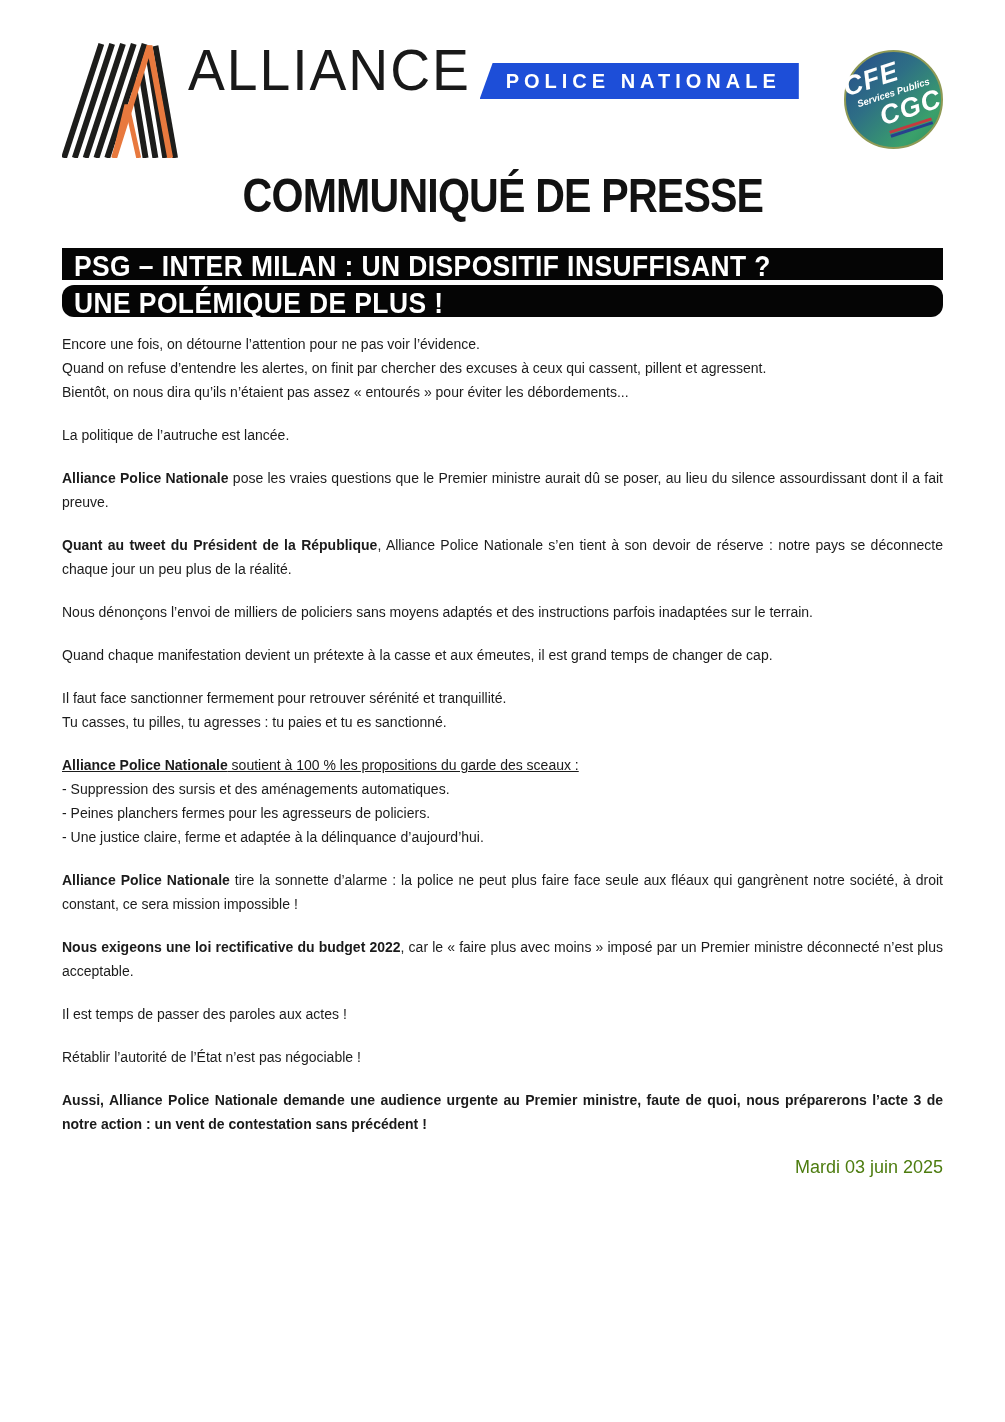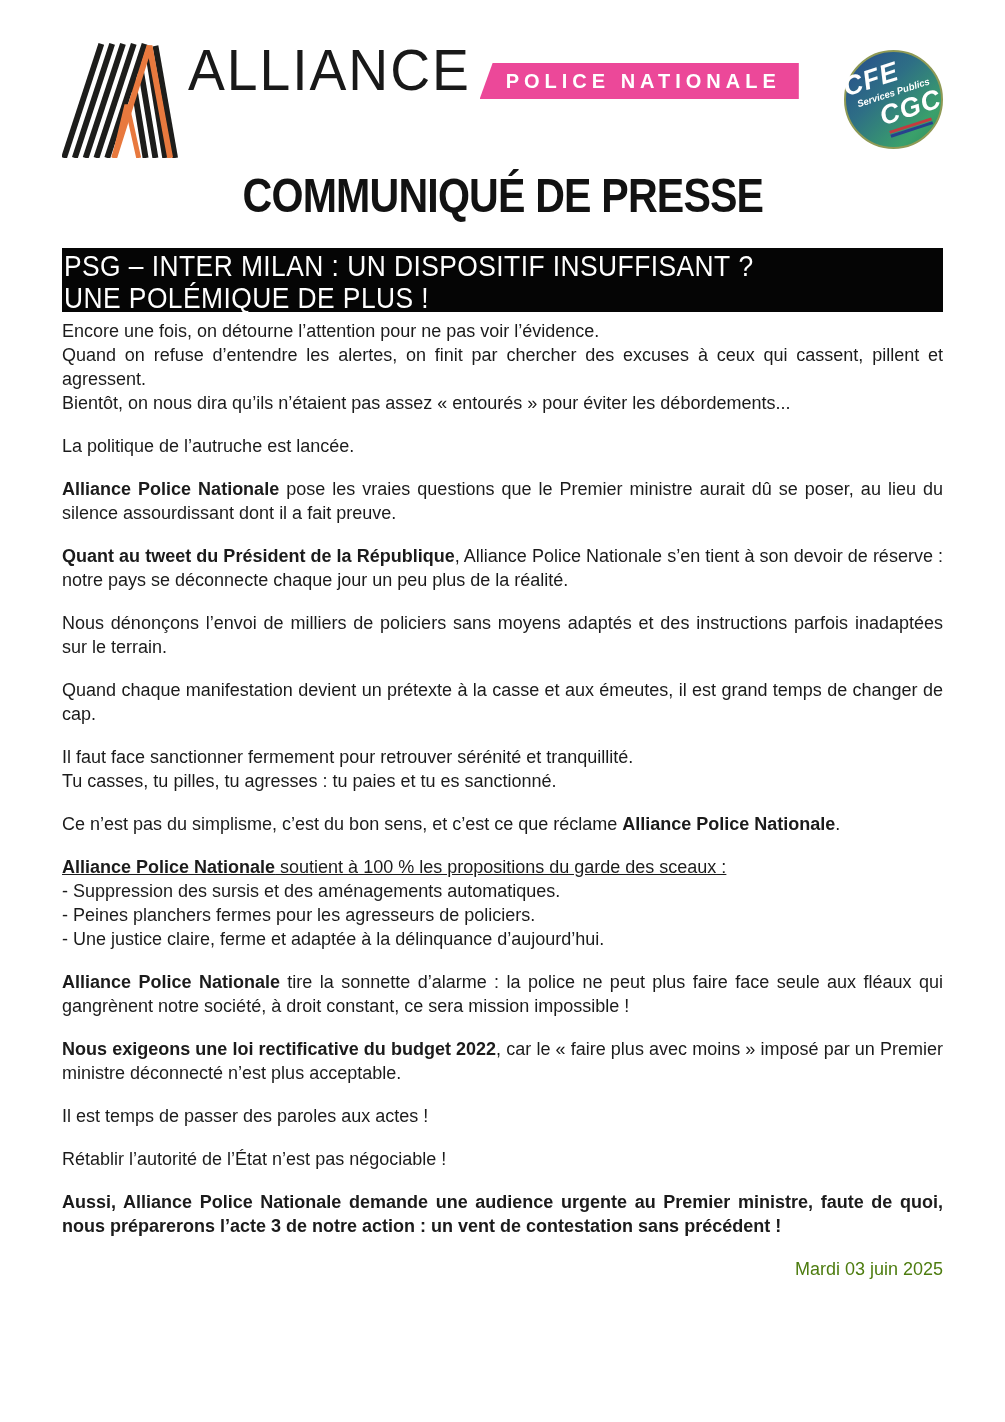--- a/index.html
+++ b/index.html
@@ -24,21 +24,21 @@
   .logo-mark svg{width:118px;height:120px;display:block;}
   .st-ink{stroke:var(--ink);}
   .st-acc{stroke:var(--accent);}
   .logo-text{margin-left:8px;display:flex;flex-direction:row;align-items:flex-end;}
   .brand{
     font-size:57px;line-height:1;font-weight:400;letter-spacing:2px;
     color:#191919;margin-top:4px;transform:scaleX(0.97);transform-origin:left;
     white-space:nowrap;
   }
   .banner{
-    margin-top:19px;background:#ec4899;color:#fff;width:max-content;
+    margin-top:19px;background:#1d4ed8;color:#fff;width:max-content;
     font-size:20px;font-weight:bold;letter-spacing:5px;line-height:1;
     padding:8px 18px 8px 26px;
     clip-path:polygon(13px 0, 100% 0, 100% 100%, 0 100%);
     white-space:nowrap;
   }
   .badge{
     width:99px;height:99px;border-radius:50%;margin-top:12px;
     background:linear-gradient(135deg,#274b8c 0%,#2e6f85 40%,#3aa06b 78%,#2e8f5f 100%);
     border:2px solid #8f9a55;
     display:flex;align-items:center;justify-content:center;flex:0 0 auto;
@@ -56,31 +56,31 @@
   .doc-title{margin:6px 0 0 0;text-align:center;font-weight:normal;line-height:54px;height:58px;}
   .doc-title span{
     display:inline-block;font-weight:bold;font-size:49px;letter-spacing:-1px;
     transform:scaleX(0.84);transform-origin:center;white-space:nowrap;color:#121212;
   }
 
   
   .headline{margin-top:22px;}
   .headline-bar{
     background:var(--bar-bg);color:var(--bar-fg);
-    height:32px;line-height:30px;padding:3px 2px;
-    font-weight:normal;white-space:nowrap;
+    height:32px;line-height:30px;padding:3px 12px;
+    font-weight:bold;white-space:nowrap;
   }
-  .headline-bar + .headline-bar{}
+  .headline-bar + .headline-bar{margin-top:5px;border-radius:12px;}
   .headline-bar span{
     display:inline-block;font-size:30px;letter-spacing:0.5px;
     transform:scaleX(0.88);transform-origin:left;
   }
 
   
-  .body-text{margin-top:7px;font-size:18px;line-height:24px;text-align:justify;color:#1b1b1b;}
+  .body-text{margin-top:15px;font-size:14px;line-height:24px;text-align:justify;color:#1b1b1b;}
   .para{margin:19px 0 0 0;}
   .para:first-child{margin-top:0;}
   .b{font-weight:bold;}
   .u{text-decoration:underline;}
 
   .date-line{margin-top:19px;text-align:right;font-size:18px;line-height:24px;color:#4d7c0f;}
 </style>
 </head>
 <body>
 
@@ -148,21 +148,20 @@
   </div>
 
   <main class="body-text">
       <p class="para"><span>Encore une fois, on détourne l’attention pour ne pas voir l’évidence.</span><br><span>Quand on refuse d’entendre les alertes, on finit par chercher des excuses à ceux qui cassent, pillent et agressent.</span><br><span>Bientôt, on nous dira qu’ils n’étaient pas assez «&nbsp;entourés&nbsp;» pour éviter les débordements...</span></p>
       <p class="para"><span>La politique de l’autruche est lancée.</span></p>
       <p class="para"><span class="b">Alliance Police Nationale</span><span> pose les vraies questions que le Premier ministre aurait dû se poser, au lieu du silence assourdissant dont il a fait preuve.</span></p>
       <p class="para"><span class="b">Quant au tweet du Président de la République</span><span>, Alliance Police Nationale s’en tient à son devoir de réserve&nbsp;: notre pays se déconnecte chaque jour un peu plus de la réalité.</span></p>
       <p class="para"><span>Nous dénonçons l’envoi de milliers de policiers sans moyens adaptés et des instructions parfois inadaptées sur le terrain.</span></p>
       <p class="para"><span>Quand chaque manifestation devient un prétexte à la casse et aux émeutes, il est grand temps de changer de cap.</span></p>
       <p class="para"><span>Il faut face sanctionner fermement pour retrouver sérénité et tranquillité.</span><br><span>Tu casses, tu pilles, tu agresses&nbsp;: tu paies et tu es sanctionné.</span></p>
-      <p class="para"><span>Ce n’est pas du simplisme, c’est du bon sens, et c’est ce que réclame </span><span class="b">Alliance Police Nationale</span><span>.</span></p>
       <p class="para"><span class="b u">Alliance Police Nationale</span><span class="u"> soutient à 100&nbsp;% les propositions du garde des sceaux&nbsp;:</span><span></span><br><span>- Suppression des sursis et des aménagements automatiques.</span><br><span>- Peines planchers fermes pour les agresseurs de policiers.</span><br><span>- Une justice claire, ferme et adaptée à la délinquance d’aujourd’hui.</span></p>
       <p class="para"><span class="b">Alliance Police Nationale</span><span> tire la sonnette d’alarme&nbsp;: la police ne peut plus faire face seule aux fléaux qui gangrènent notre société, à droit constant, ce sera mission impossible&nbsp;!</span></p>
       <p class="para"><span class="b">Nous exigeons une loi rectificative du budget 2022</span><span>, car le «&nbsp;faire plus avec moins&nbsp;» imposé par un Premier ministre déconnecté n’est plus acceptable.</span></p>
       <p class="para"><span>Il est temps de passer des paroles aux actes&nbsp;!</span></p>
       <p class="para"><span>Rétablir l’autorité de l’État n’est pas négociable&nbsp;!</span></p>
       <p class="para"><span class="b">Aussi, Alliance Police Nationale demande une audience urgente au Premier ministre, faute de quoi, nous préparerons l’acte 3 de notre action&nbsp;: un vent de contestation sans précédent&nbsp;!</span></p>
     </main>
 
   <div class="date-line">Mardi 03 juin 2025</div>
 

